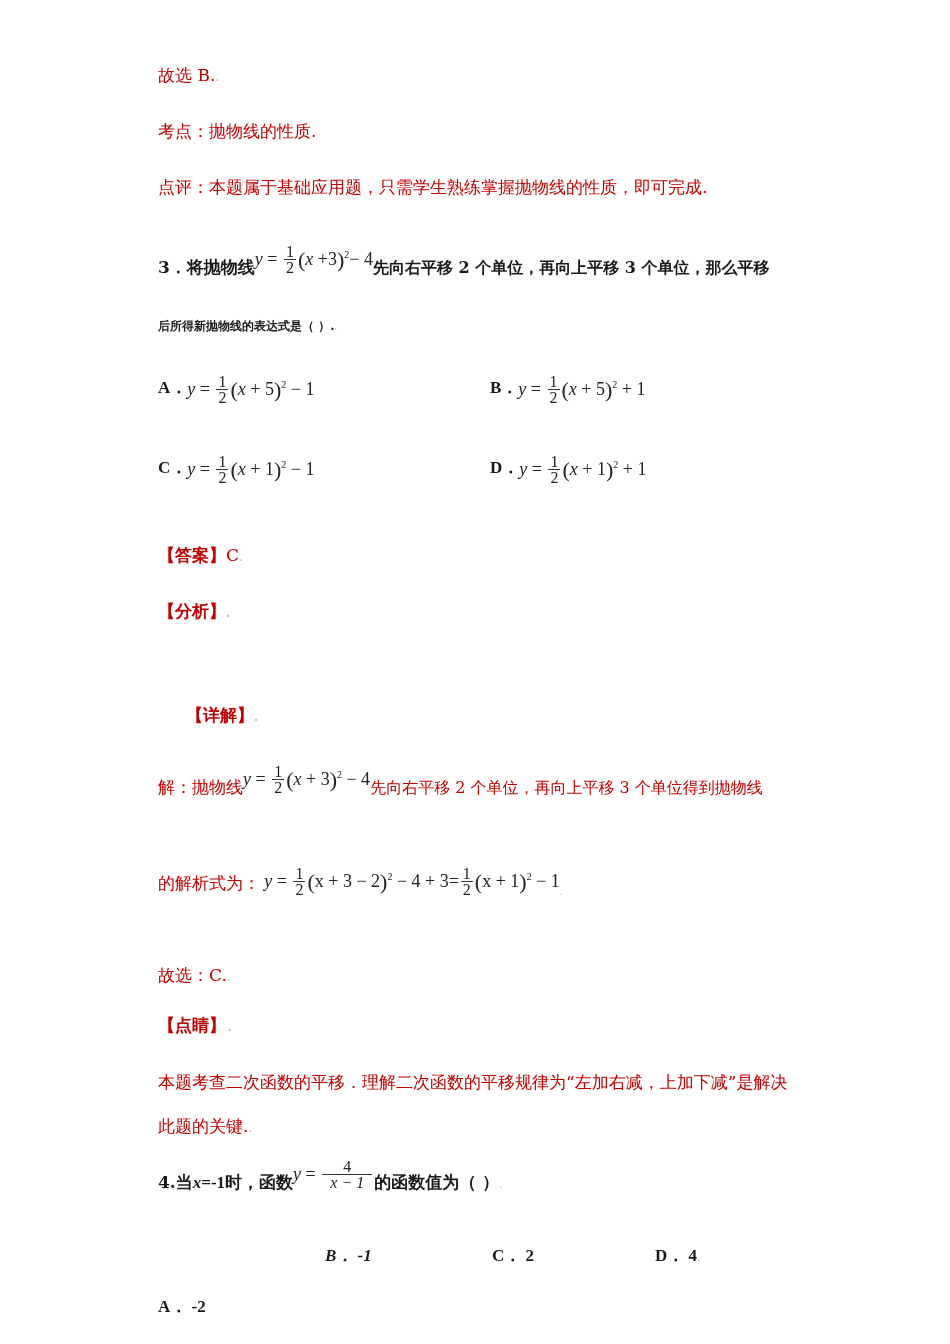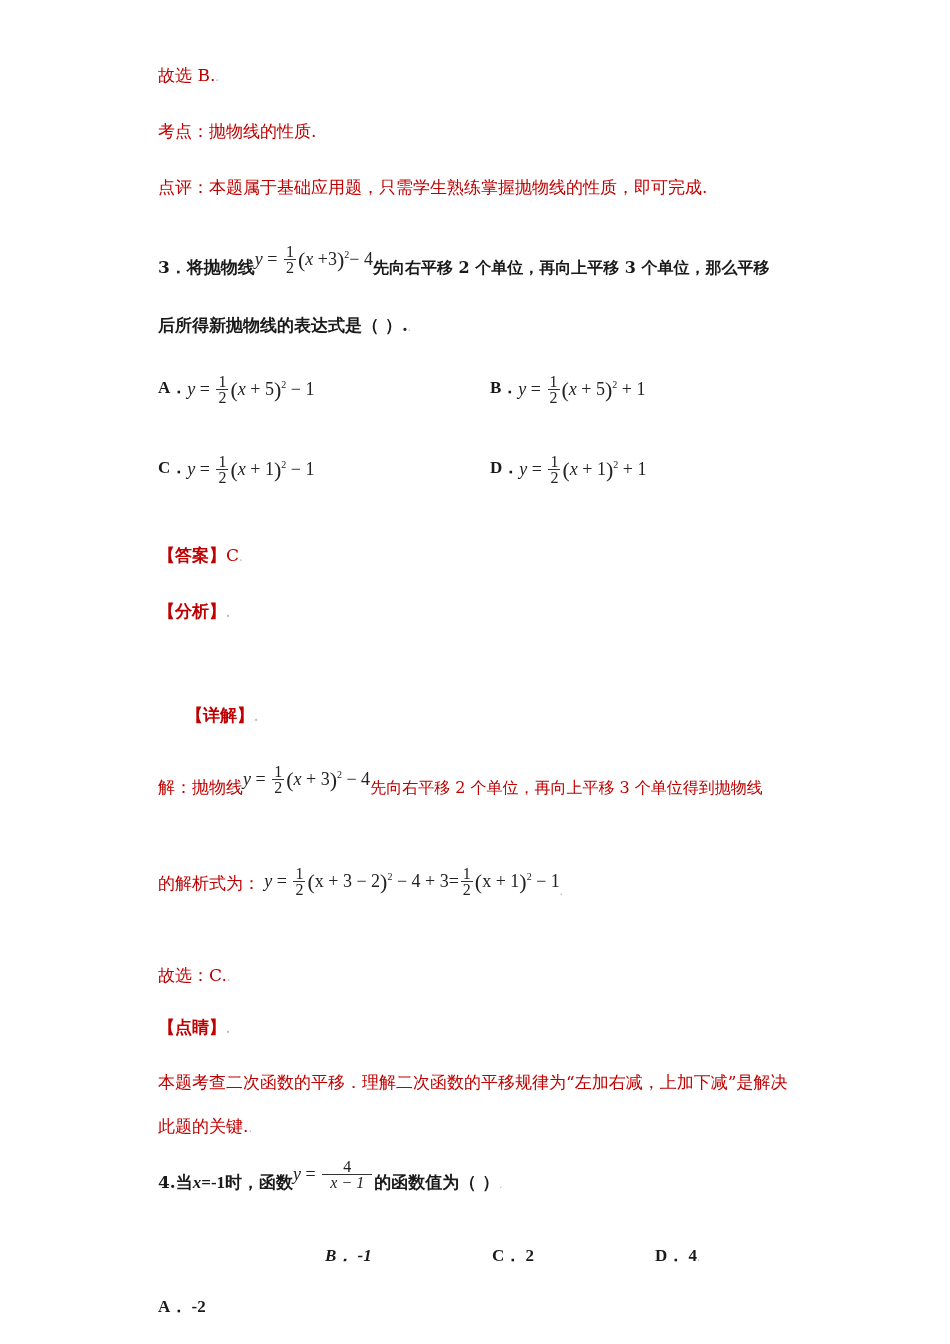--- a/index.html
+++ b/index.html
@@ -120,21 +120,21 @@
 
   <div class="line red cn" style="top:174px;">
     <span>点评：</span><span>本题属于基础应用题，只需学生熟练掌握抛物线的性质，即可完成.</span>
   </div>
 
   <div class="line" style="top:252px; width:700px;">
     <span class="qnum black">3．</span><span class="cnb black" style="font-size:17px;">将抛物线</span><span class="math" style="position:relative; top:-10px;"><span>y</span> <span class="up">=</span> <span class="frac"><span class="num">1</span><span class="den">2</span></span><span class="paren">(</span><span>x</span><span class="up"> </span><span class="up">+</span><span class="up">3</span><span class="paren">)</span><span class="sup">2</span><span class="up">− 4</span></span><span class="cnb black" style="font-size:16px;">先向右平移 2 个单位，再向上平移 3 个单位，那么平移</span>
   </div>
 
   <div class="line" style="top:312px;">
-    <span class="cnb black" style="font-size:17px;">后所得新抛物线的表达式是（      ）.</span><span class="tiny-dot">.</span>
+    <span class="cnb black" style="font-size:12px;">后所得新抛物线的表达式是（      ）.</span><span class="tiny-dot">.</span>
   </div>
 
   <div class="line" style="top:372px; width:300px;">
     <span class="opt-letter black">A．</span><span class="math">y <span class="up">=</span> <span class="frac"><span class="num">1</span><span class="den">2</span></span><span class="paren">(</span>x<span class="up"> + </span><span class="up">5</span><span class="paren">)</span><span class="sup">2</span> <span class="up">− 1</span></span>
   </div>
 
   <div class="line" style="top:372px; left:490px; width:300px;">
     <span class="opt-letter black">B．</span><span class="math">y <span class="up">=</span> <span class="frac"><span class="num">1</span><span class="den">2</span></span><span class="paren">(</span>x<span class="up"> + </span><span class="up">5</span><span class="paren">)</span><span class="sup">2</span> <span class="up">+ 1</span></span>
   </div>
 
@@ -164,21 +164,21 @@
   </div>
 
   <div class="line" style="top:868px; width:700px;">
     <span class="red cn">的解析式为：</span>&nbsp;<span class="math" style="position:relative; top:-4px;"><span>y</span> <span class="up">=</span> <span class="frac"><span class="num">1</span><span class="den">2</span></span><span class="paren">(</span><span class="up">x + 3 − 2</span><span class="paren">)</span><span class="sup">2</span> <span class="up">− 4 + 3=</span><span class="frac"><span class="num">1</span><span class="den">2</span></span><span class="paren">(</span><span class="up">x + 1</span><span class="paren">)</span><span class="sup">2</span> <span class="up">− 1</span></span><span class="tiny-dot" style="position:relative; top:6px;">.</span>
   </div>
 
   <div class="line red cn" style="top:962px;">
     <span>故选：C.</span><span class="tiny-dot">.</span>
   </div>
 
-  <div class="line red cnb" style="top:1014px;">
+  <div class="line red cnb" style="top:1014px;font-family:Liberation Mono, monospace;">
     <span>【点睛】</span><span class="tiny-dot">.</span>
   </div>
 
   <div class="line red cn wrapline" style="top:1060px; line-height:44px;">
     <span>本题考查二次函数的平移．理解二次函数的平移规律为“左加右减，上加下减”是解决此题的关键.</span><span class="tiny-dot">.</span>
   </div>
 
   <div class="line" style="top:1168px; width:700px;">
     <span class="qnum black">4.</span><span class="cnb black" style="font-size:17px;">当</span><span class="black" style="font-style:italic; font-weight:bold; font-size:17px;">x</span><span class="black" style="font-weight:bold; font-size:17px;">=-1</span><span class="cnb black" style="font-size:17px;">时，函数</span><span class="math" style="position:relative; top:-8px;"><span>y</span> <span class="up">=</span> <span class="frac fracw"><span class="num">4</span><span class="den" style="font-style:italic;">x − 1</span></span></span><span class="cnb black" style="font-size:17px;">的函数值为（      ）</span><span class="tiny-dot">.</span>
   </div>

